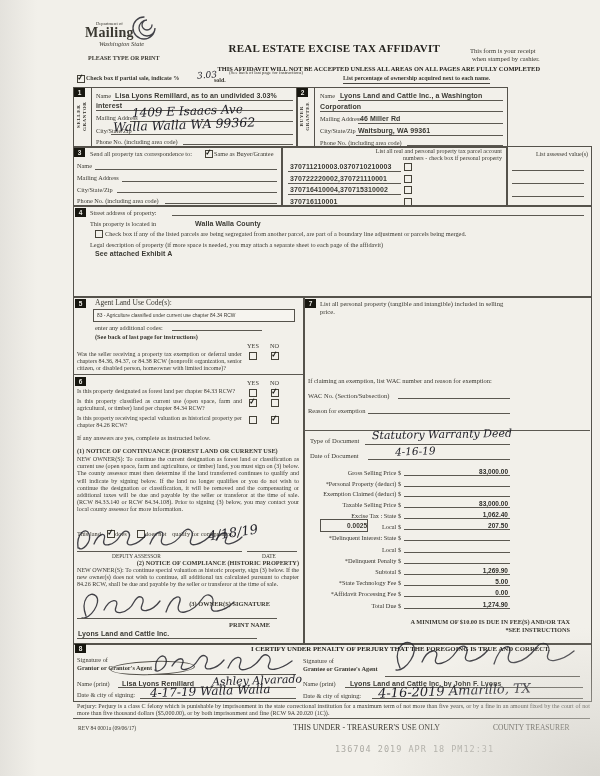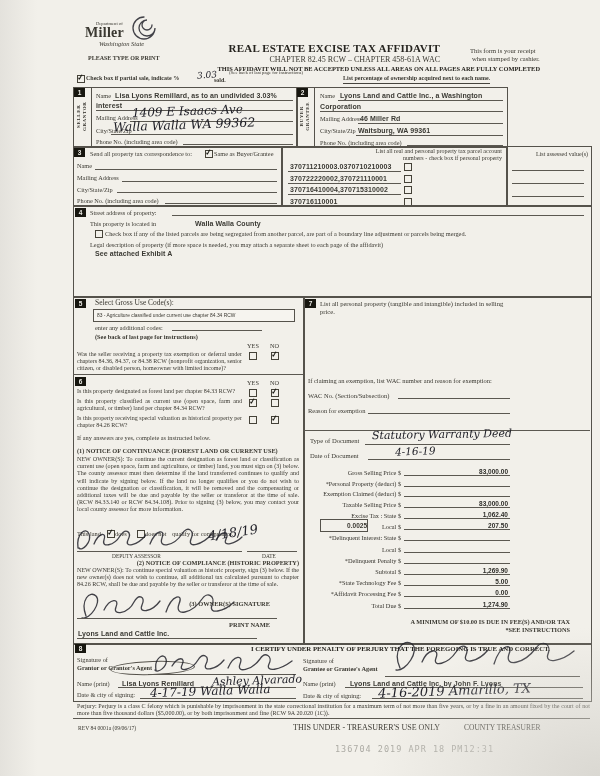--- a/index.html
+++ b/index.html
@@ -33,29 +33,28 @@
   .sig path{fill:none;stroke:#23232b;stroke-width:1.3;stroke-linecap:round;opacity:.85;}
   .stamp{position:absolute;font-family:"DejaVu Sans Mono",monospace;color:#a5a49d;
     letter-spacing:1px;font-size:8.5px;opacity:.9;}
 </style>
 </head>
 <body>
 
 <div id="page">
 
   <div class="f" style="left:96px;top:21px;font-size:4.6px;">Department of</div>
-  <div class="f b" style="left:85px;top:25px;font-size:14px;letter-spacing:.3px;">Miller</div>
+  <div class="f b" style="left:85px;top:25px;font-size:14px;letter-spacing:.3px;">Mailing</div>
   <div class="f" style="left:99px;top:40px;font-size:6.5px;font-style:italic;">Washington State</div>
   <svg class="sig" style="left:129px;top:14px;" width="30" height="28" viewBox="0 0 30 28">
     <path d="M15,3 a11,11 0 1,0 11,11 a8,8 0 1,1 -8,-8 a5,5 0 1,0 5,5" stroke="#23221d" stroke-width="3.2" fill="none" opacity="1"></path>
   </svg>
   <div class="f b" style="left:88px;top:55px;font-size:6px;">PLEASE TYPE OR PRINT</div>
 
   <div class="f b ctr" style="left:170px;top:42px;width:270px;font-size:11px;letter-spacing:.2px;color:#26241f;">REAL ESTATE EXCISE TAX AFFIDAVIT</div>
-  <div class="f ctr" style="left:170px;top:55px;width:270px;font-size:8px;">CHAPTER 82.45 RCW – CHAPTER 458-61A WAC</div>
   <div class="f" style="left:470px;top:47px;font-size:6.6px;">This form is your receipt</div>
   <div class="f" style="left:472px;top:55px;font-size:6.6px;">when stamped by cashier.</div>
   <div class="f b ctr" style="left:80px;top:65px;width:460px;font-size:6.4px;color:#26241f;">THIS AFFIDAVIT WILL NOT BE ACCEPTED UNLESS ALL AREAS ON ALL PAGES ARE FULLY COMPLETED</div>
 
   <span class="cb" style="left:77px;top:75px;" data-state="checked"></span>
   <div class="f b" style="left:86px;top:75px;font-size:6px;">Check box if partial sale, indicate %</div>
   <div class="hand" style="left:197px;top:70px;font-size:9px;transform:rotate(-4deg);">3.03</div>
   <div class="f" style="left:229px;top:70px;font-size:4.8px;">(See back of last page for instructions)</div>
   <div class="f b" style="left:214px;top:77px;font-size:6px;">sold.</div>
   <div class="f b" style="left:343px;top:75px;font-size:6px;border-bottom:1px solid #46443d;padding-bottom:.5px;">List percentage of ownership acquired next to each name.</div>
@@ -147,21 +146,21 @@
   <div class="f" style="left:105px;top:230px;width:470px;">Check box if any of the listed parcels are being segregated from another parcel, are part of a boundary line adjustment or parcels being merged.</div>
   <div class="f" style="left:90px;top:241px;width:480px;">Legal description of property (if more space is needed, you may attach a separate sheet to each page of the affidavit)</div>
   <div class="typed" style="left:95px;top:250px;">See attached Exhibit A</div>
 
   <div class="box" style="left:73px;top:296px;width:230px;height:347px;"></div>
   <div class="box" style="left:303px;top:296px;width:287px;height:347px;"></div>
   <div class="line" style="left:73px;top:374px;width:230px;"></div>
   <div class="line" style="left:303px;top:430px;width:287px;"></div>
 
   <div class="tab" style="left:75px;top:299px;">5</div>
-  <div class="f" style="left:95px;top:299px;font-size:7.5px;">Select Gross Use Code(s):</div>
+  <div class="f" style="left:95px;top:299px;font-size:7.5px;">Agent Land Use Code(s):</div>
   <div class="box" style="left:93px;top:309px;width:200px;height:11px;background:#f6f4ef;">
     <div class="f" style="left:3px;top:2.5px;font-size:4.9px;font-family:'Liberation Sans',sans-serif;">83 - Agriculture classified under current use chapter 84.34 RCW</div>
   </div>
   <div class="f" style="left:95px;top:324px;">enter any additional codes:</div>
   <div class="line" style="left:172px;top:330px;width:90px;"></div>
   <div class="f b" style="left:95px;top:333px;">(See back of last page for instructions)</div>
   <div class="f" style="left:247px;top:342px;">YES</div>
   <div class="f" style="left:270px;top:342px;">NO</div>
   <div class="f par" style="left:77px;top:351px;width:165px;font-size:6px;">Was the seller receiving a property tax exemption or deferral under chapters 84.36, 84.37, or 84.38 RCW (nonprofit organization, senior citizen, or disabled person, homeowner with limited income)?</div>
   <span class="cb" style="left:249px;top:352px;" data-state="unchecked"></span>
@@ -313,16 +312,16 @@
   <div class="hand" style="left:150px;top:684px;font-size:12px;transform:rotate(-2deg);">4-17-19   Walla Walla</div>
   <div class="line" style="left:140px;top:698px;width:156px;"></div>
   <div class="f" style="left:303px;top:692px;">Date &amp; city of signing:</div>
   <div class="hand" style="left:378px;top:683px;font-size:13px;transform:rotate(-2deg);">4-16-2019  Amarillo, TX</div>
   <div class="line" style="left:372px;top:698px;width:211px;"></div>
 
   <div class="f par" style="left:77px;top:703px;width:513px;font-size:6.1px;">Perjury: Perjury is a class C felony which is punishable by imprisonment in the state correctional institution for a maximum term of not more than five years, or by a fine in an amount fixed by the court of not more than five thousand dollars ($5,000.00), or by both imprisonment and fine (RCW 9A 20.020 (1C)).</div>
   <div class="line" style="left:73px;top:718px;width:517px;border-bottom-width:1.6px;"></div>
   <div class="f" style="left:78px;top:725px;font-size:5.6px;">REV 84 0001a (09/06/17)</div>
   <div class="f ctr" style="left:200px;top:723px;width:240px;font-size:8px;">THIS UNDER - TREASURER'S USE ONLY</div>
-  <div class="f" style="left:464px;top:724px;font-size:7.5px;">COUNTY TREASURER</div>
+  <div class="f" style="left:493px;top:724px;font-size:7.5px;">COUNTY TREASURER</div>
 
   <div class="stamp" style="left:335px;top:744px;">136704 2019 APR 18 PM12:31</div>
 </div>
 
 </body></html>

